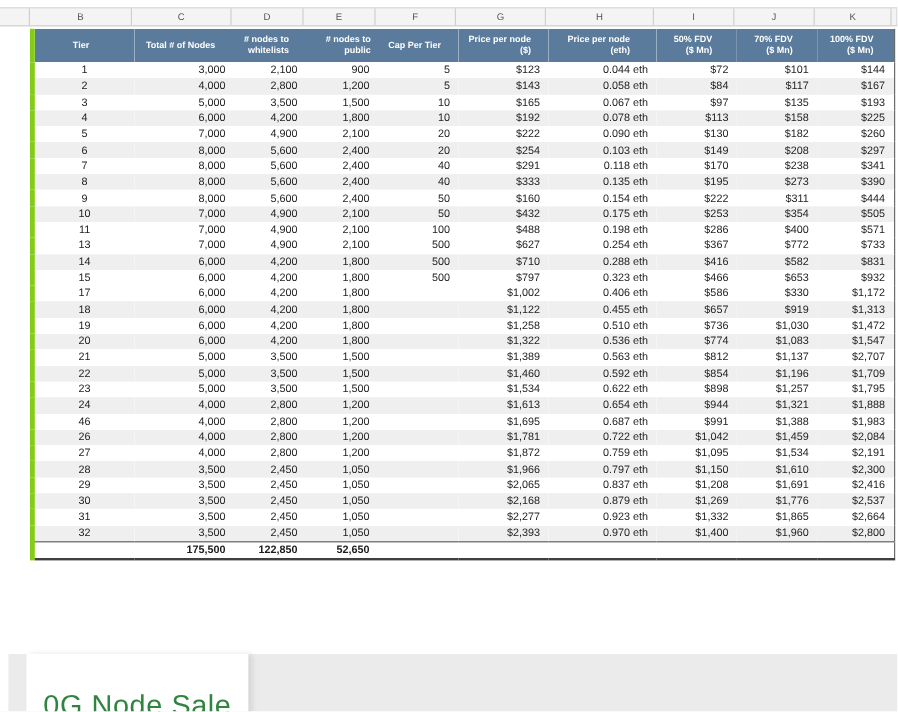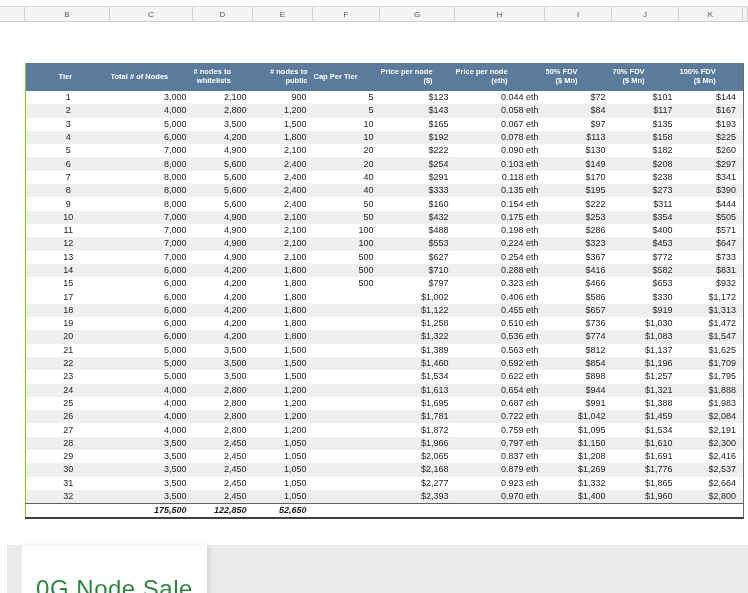--- a/index.html
+++ b/index.html
@@ -17,40 +17,40 @@
   }
   .colhead {
     height:100%; display:flex; align-items:center; justify-content:center;
     font-size:8px; color:#555; border-right:1px solid #d0d0d0; flex:0 0 auto;
   }
 
   
   #grid {
     position:absolute; left:25px; top:24px; width:718px;
     border-collapse:collapse; table-layout:fixed;
-    border-left:1px solid #84cc16; border-right:1px solid #6b6b6b;margin-top:39px;
+    border-left:4px solid #84cc16; border-right:1px solid #6b6b6b;
   }
   #grid th, #grid td { overflow:hidden; }
   #grid thead th {
     background:var(--header-bg,#5a7b9c); color:#fff; font-weight:bold;
     font-size:7.5px; height:28px; vertical-align:middle; padding:0 6px 0 0;
   }
-  .hcell { display:flex; align-items:center; justify-content:flex-start; height:28px; }
+  .hcell { display:flex; align-items:center; justify-content:center; height:28px; }
   .hcell span { white-space:pre-line; text-align:right; line-height:1.15; }
   .hcell.center { justify-content:center; }
   .hcell.center span { text-align:center; white-space:nowrap; }
   #grid tbody td {
     font-size:9px; color:#1d1d1d; height:13.31px; line-height:13px;
     text-align:right; padding:0 7px 0 0; white-space:nowrap;
   }
   #grid tbody td.center { text-align:center; padding:0; }
   #grid tbody tr.stripe td { background:var(--stripe,#efefef); }
   #grid tbody tr.totals td {
     font-weight:bold; background:#fff; height:14px;
-    border-top:1px solid #5f5f5f; border-bottom:2px solid #3f3f3f;font-style:italic;
+    border-top:1px solid #5f5f5f; border-bottom:2px solid #3f3f3f;
   }
 
   
   #tabbar {
     position:absolute; left:0; top:517px; width:748px; height:76px;
     background:#ebebeb;
     margin-top:28px;
   }
   #tabbar .left-white {
     position:absolute; left:0; top:0; width:7px; height:100%; background:#fff;
@@ -285,32 +285,20 @@
           <td>7,000</td>
           <td>4,900</td>
           <td>2,100</td>
           <td>100</td>
           <td>$488</td>
           <td>0.198 eth</td>
           <td>$286</td>
           <td>$400</td>
           <td>$571</td>
         </tr>
-        <tr class="stripe">
-          <td class="center">12</td>
-          <td>7,000</td>
-          <td>4,900</td>
-          <td>2,100</td>
-          <td>100</td>
-          <td>$553</td>
-          <td>0.224 eth</td>
-          <td>$323</td>
-          <td>$453</td>
-          <td>$647</td>
-        </tr>
         <tr>
           <td class="center">13</td>
           <td>7,000</td>
           <td>4,900</td>
           <td>2,100</td>
           <td>500</td>
           <td>$627</td>
           <td>0.254 eth</td>
           <td>$367</td>
           <td>$772</td>
@@ -391,21 +379,21 @@
         <tr>
           <td class="center">21</td>
           <td>5,000</td>
           <td>3,500</td>
           <td>1,500</td>
           <td></td>
           <td>$1,389</td>
           <td>0.563 eth</td>
           <td>$812</td>
           <td>$1,137</td>
-          <td>$1,625</td>
+          <td>$2,707</td>
         </tr>
         <tr class="stripe">
           <td class="center">22</td>
           <td>5,000</td>
           <td>3,500</td>
           <td>1,500</td>
           <td></td>
           <td>$1,460</td>
           <td>0.592 eth</td>
           <td>$854</td>
@@ -430,21 +418,21 @@
           <td>2,800</td>
           <td>1,200</td>
           <td></td>
           <td>$1,613</td>
           <td>0.654 eth</td>
           <td>$944</td>
           <td>$1,321</td>
           <td>$1,888</td>
         </tr>
         <tr>
-          <td class="center">25</td>
+          <td class="center">46</td>
           <td>4,000</td>
           <td>2,800</td>
           <td>1,200</td>
           <td></td>
           <td>$1,695</td>
           <td>0.687 eth</td>
           <td>$991</td>
           <td>$1,388</td>
           <td>$1,983</td>
         </tr>

